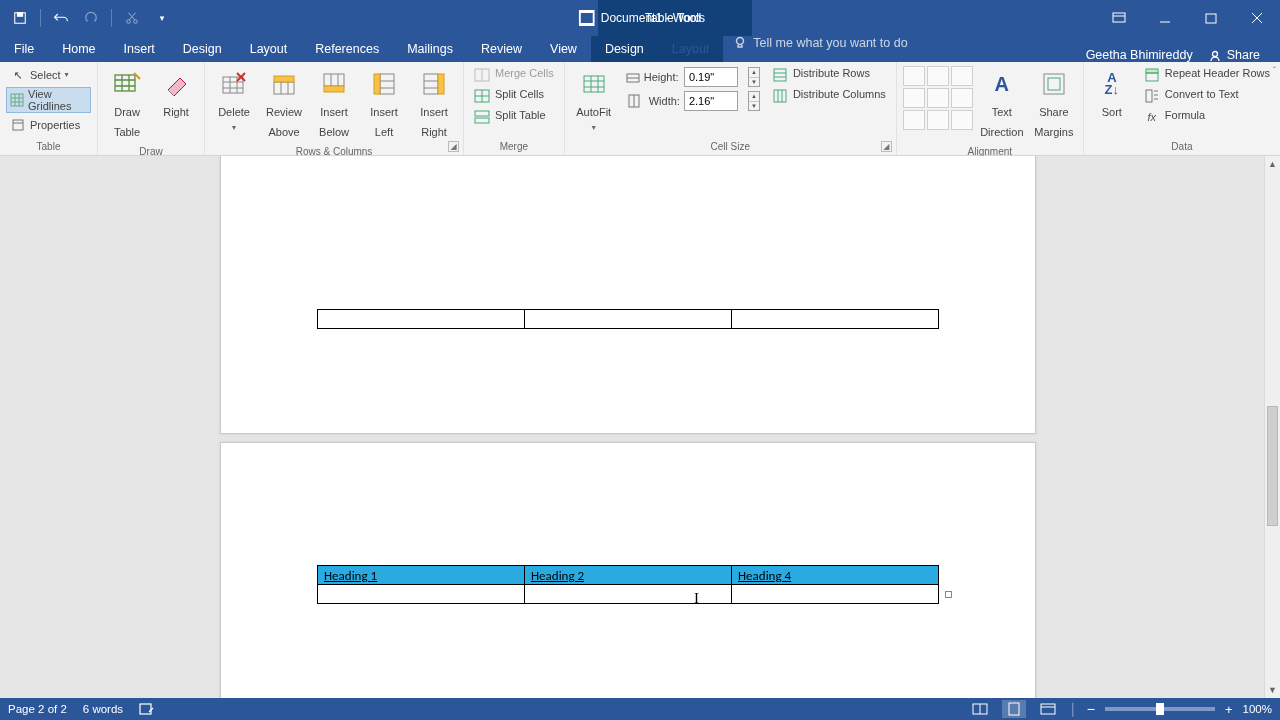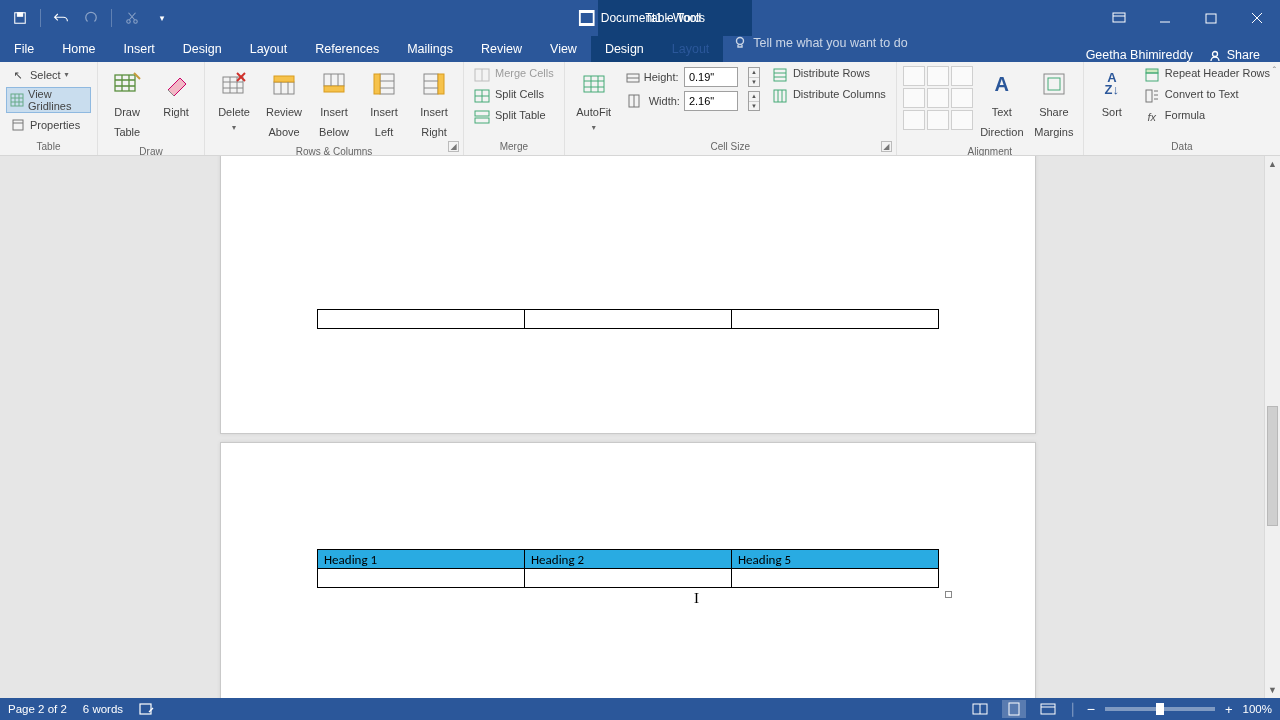--- a/index.html
+++ b/index.html
@@ -467,26 +467,26 @@
       <tbody>
           <tr>
             <td></td>
             <td></td>
             <td></td>
           </tr>
     </tbody>
       </table>
   </div>
   <div class="page page2">
-    <table class="word-table" style="left:96px; top:106px;">
+    <table class="word-table" style="left:96px; top:122px;text-decoration:underline;">
       <tbody>
           <tr class="hdr">
         <td>Heading 1</td>
         <td>Heading 2</td>
-        <td>Heading 5</td>
+        <td>Heading 4</td>
       </tr>
       <tr>
             <td></td>
             <td></td>
             <td></td>
           </tr>
     </tbody>
       </table>
     <div style="position:absolute; left:473px; top:147px; font-family: serif; font-size:15px; color:#000;">I</div>
     <div style="position:absolute; left:724px; top:148px; width:7px; height:7px; border:1px solid #888;"></div>

